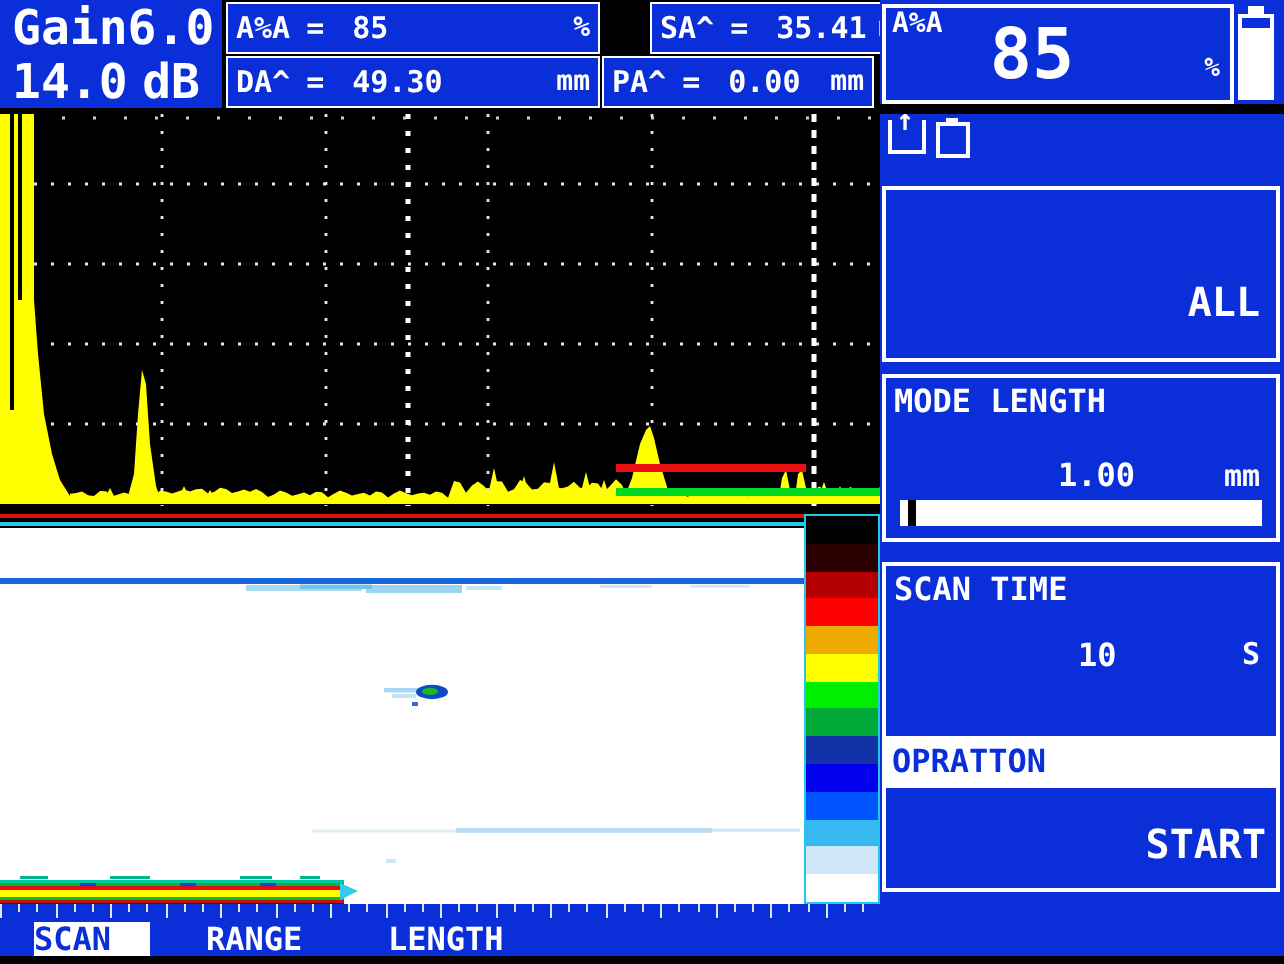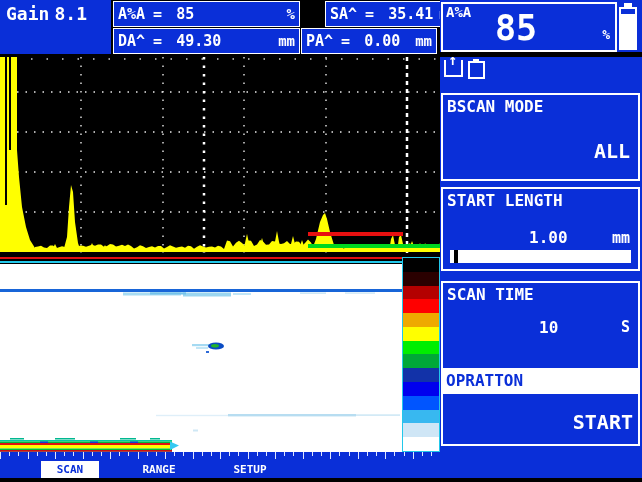--- a/index.html
+++ b/index.html
@@ -3,21 +3,21 @@
 <meta charset="utf-8">
 <style>
   html,body{margin:0;padding:0;background:#000;}
   .screen{
     position:relative;width:642px;height:482px;background:#000;
     font-family:"DejaVu Sans Mono",monospace;font-weight:bold;color:#fff;
     overflow:hidden;
   }
   
   .gain-block{position:absolute;left:0;top:0;width:111px;height:54px;background:#0a2fd8;}
-  .gain-row{display:flex;justify-content:space-between;padding:1px 24px 0 6px;font-size:18px;line-height:26px;}
+  .gain-row{display:flex;justify-content:space-between;padding:1px 11px 0 6px;font-size:24px;line-height:26px;}
   .meas-box{position:absolute;height:26px;background:#0a2fd8;border:1px solid #fff;
     box-sizing:border-box;display:flex;align-items:center;padding:0 4px;font-size:15px;}
   .meas-box .eq{margin-left:8px;}
   .meas-box .val{margin-left:14px;}
   .meas-box .unit{margin-left:auto;font-size:14px;}
   .mb1{left:113px;top:1px;width:187px;}
   .mb2{left:113px;top:28px;width:187px;}
   .mb3{left:301px;top:1px;width:136px;margin-left:24px;}
   .mb4{left:301px;top:28px;width:136px;}
   
@@ -57,35 +57,39 @@
   .progress .slit{position:absolute;left:4px;top:0;width:4px;height:13px;background:#000;}
   .val-time{position:absolute;left:96px;top:35px;font-size:16px;}
   .unit-time{position:absolute;right:8px;top:35px;font-size:15px;}
   .oper-titlebar{position:absolute;left:0;top:0;right:0;height:24px;background:#fff;color:#0a2fd8;}
   .oper-titlebar span{position:absolute;left:3px;top:1px;font-size:16px;}
   .val-start{position:absolute;right:5px;top:40px;font-size:20px;}
   
   .bottombar{position:absolute;left:0;top:452px;width:642px;height:26px;background:#0a2fd8;}
   .ruler{position:absolute;left:0;top:0;width:440px;height:9px;}
   .ruler div{position:absolute;top:0;width:1px;background:#dfe6ff;}
-  .menu-item{position:absolute;top:9px;height:17px;line-height:17px;text-align:center;font-size:11px;color:#fff;margin-left:24px;}
+  .menu-item{position:absolute;top:9px;height:17px;line-height:17px;font-size:16px;color:#fff;}
   .menu-item.selected{background:#fff;color:#0a2fd8;}
   .mi1{left:17px;width:58px;}
   .mi2{left:103px;width:64px;}
   .mi3{left:194px;width:64px;}
 </style>
 </head>
 <body>
 
 <div class="screen">
 
   <div class="gain-block">
     <div class="gain-row">
       <span>Gain</span>
-      <span>8.1</span>
+      <span>6.0</span>
+    </div>
+    <div class="gain-row">
+      <span>14.0</span>
+      <span>dB</span>
     </div>
   </div>
 
   <div class="meas-box mb1">
     <span>A%A</span>
     <span class="eq">=</span>
     <span class="val">85</span>
     <span class="unit">%</span>
   </div>
   <div class="meas-box mb2">
@@ -210,26 +214,25 @@
     <div class="side-sep"></div>
 
     <div class="icon1">
         <span>↑</span>
       </div>
     <div class="icon2">
         <i></i>
       </div>
 
     <div class="sec sec-bscan">
-      <span class="sec-title">BSCAN MODE</span>
       <span class="val-all">ALL</span>
     </div>
 
     <div class="sec sec-length">
-      <span class="sec-title">START LENGTH</span>
+      <span class="sec-title">MODE LENGTH</span>
       <span class="val-length">1.00</span>
       <span class="unit-length">mm</span>
       <div class="progress">
           <div class="slit"></div>
         </div>
     </div>
 
     <div class="sec sec-time">
       <span class="sec-title">SCAN TIME</span>
       <span class="val-time">10</span>
@@ -290,16 +293,16 @@
         <div style="left: 376px; height: 4px;"></div>
         <div style="left: 385.1px; height: 7px;"></div>
         <div style="left: 394.3px; height: 4px;"></div>
         <div style="left: 403.5px; height: 4px;"></div>
         <div style="left: 412.6px; height: 7px;"></div>
         <div style="left: 421.8px; height: 4px;"></div>
         <div style="left: 431px; height: 4px;"></div>
       </div>
     <div class="menu-item selected mi1">SCAN</div>
     <div class="menu-item mi2">RANGE</div>
-    <div class="menu-item mi3">SETUP</div>
+    <div class="menu-item mi3">LENGTH</div>
   </div>
 
 </div>
 
 </body></html>

